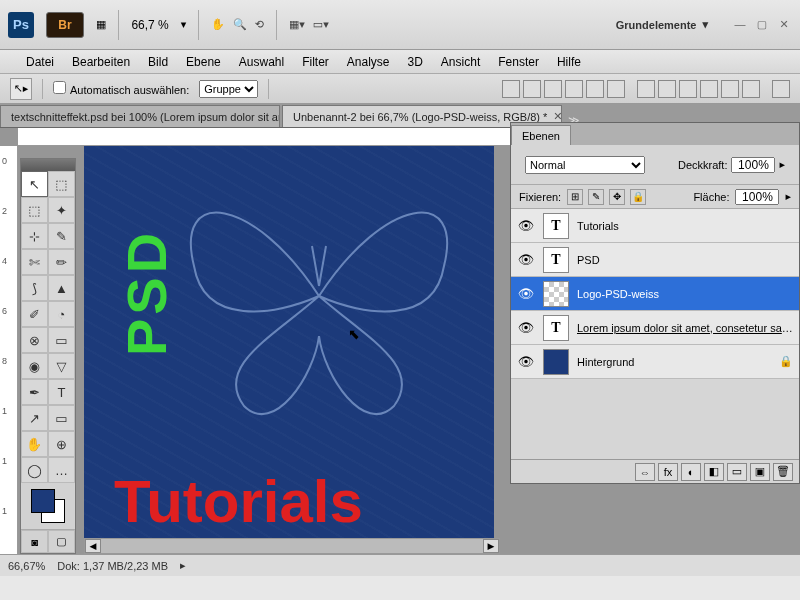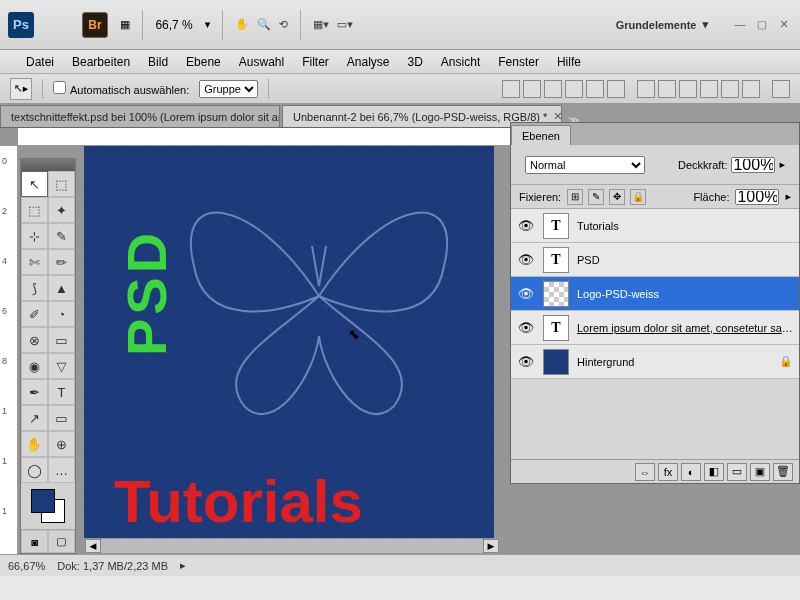--- a/index.html
+++ b/index.html
@@ -1,19 +1,19 @@
 <!DOCTYPE html>
 <html><head>
 <meta charset="utf-8">
 <style>
 * { margin: 0; padding: 0; box-sizing: border-box; font-family: "Segoe UI", Tahoma, sans-serif; font-size: 11px; }
 body { background: #e8e8e8; width: 800px; height: 600px; overflow: hidden; position: relative; }
 .app-top { height: 50px; background: linear-gradient(#e8e8e8,#d4d4d4); border-bottom: 1px solid #999; display: flex; align-items: center; padding: 0 8px; gap: 12px; }
 .ps-logo { width: 26px; height: 26px; background: #0a3a6b; color:#a8d4ff; display:flex; align-items:center; justify-content:center; font-weight:bold; font-size:13px; border-radius:3px;}
-.br-logo { width: 26px; height: 26px; background:#2a1a0a; color:#f0a040; display:flex; align-items:center; justify-content:center; font-weight:bold; font-size:12px; border-radius:3px; border:1px solid #666;margin-left:36px;}
+.br-logo { width: 38px; height: 26px; background:#2a1a0a; color:#f0a040; display:flex; align-items:center; justify-content:center; font-weight:bold; font-size:12px; border-radius:3px; border:1px solid #666;}
 .top-sep { width:1px; height:30px; background:#aaa; }
 .zoom-display { font-size:12px; }
 .top-icons { display:flex; gap:8px; color:#444; font-size:14px; }
 .workspace { margin-left:auto; display:flex; align-items:center; gap:6px; font-size:13px; font-weight:bold; color:#333; }
 .win-controls { display:flex; gap:6px; margin-left:12px; color:#666; }
 .win-controls span { width:16px; text-align:center; cursor:pointer; }
 .menubar { height: 24px; background: linear-gradient(#e8e8e8,#d8d8d8); border-bottom:1px solid #aaa; display:flex; align-items:center; padding:0 18px; gap:2px; }
 .menubar span { padding: 3px 8px; cursor:pointer; font-size:12px; }
 .optbar { height: 30px; background: linear-gradient(#e0e0e0,#d0d0d0); border-bottom:1px solid #999; display:flex; align-items:center; padding:0 10px; gap:10px; font-size:11px; }
 .optbar .tool-ind { width:22px; height:22px; border:1px solid #999; background:#e8e8e8; display:flex; align-items:center; justify-content:center; }
@@ -49,21 +49,21 @@
 .statusbar { position:absolute; left:0; right:0; bottom:0; height:22px; background:#dcdcdc; border-top:1px solid #999; display:flex; align-items:center; padding:0 8px; gap:12px; font-size:11px; color:#333;}
 .scrollbar-h { position:absolute; left:84px; bottom:22px; right:300px; height:16px; background:#ccc; border:1px solid #999; display:flex; align-items:center; }
 .scrollbar-h .arrow { width:16px; height:14px; background:#ddd; border:1px solid #888; text-align:center; font-size:9px; line-height:12px; cursor:pointer;}
 .scrollbar-h .track { flex:1; height:14px; background:#bbb; }
 .layers-panel { position:absolute; right:0; top:-6px; width:290px; background:#d6d6d6; border:1px solid #666; z-index:5; }
 .layers-panel .lp-tabs { height:22px; background:#b0b0b0; display:flex; align-items:flex-end; }
 .layers-panel .lp-tab { height:20px; padding:0 10px; background:#d6d6d6; border:1px solid #888; border-bottom:none; display:flex; align-items:center; font-size:11px; cursor:pointer;}
 .layers-panel .row1 { height:40px; display:flex; align-items:center; padding:0 14px; gap:4px; border-bottom:1px solid #aaa; }
 .layers-panel select { flex:0 0 120px; font-size:11px; height:18px; }
 .layers-panel .row1 .spacer { flex:1; }
-.layers-panel input.pct { width:44px; font-size:16px; text-align:center; height:16px;}
+.layers-panel input.pct { width:44px; font-size:12px; text-align:center; height:16px;}
 .layers-panel .row2 { height:24px; display:flex; align-items:center; padding:0 8px; gap:6px; border-bottom:1px solid #aaa; font-size:11px;}
 .layers-panel .lock-icons span { width:16px; height:16px; display:inline-flex; align-items:center; justify-content:center; border:1px solid #999; margin-right:2px; font-size:10px; cursor:pointer;}
 .layers-panel .layer-list { background:#e8e8e8; }
 .layers-panel .layer { height:34px; display:flex; align-items:center; border-bottom:1px solid #bbb; padding:0 6px; gap:8px; cursor:pointer;}
 .layers-panel .layer.selected { background:#2d6fd8; color:#fff; }
 .layers-panel .layer .vis { width:18px; height:18px; display:flex; align-items:center; justify-content:center; font-size:13px; }
 .layers-panel .layer .thumb { width:26px; height:26px; border:1px solid #888; background:#fff; display:flex; align-items:center; justify-content:center; font-size:14px; font-weight:bold; font-family: Georgia, serif; color:#000;}
 .layers-panel .layer .thumb.trans { background: repeating-conic-gradient(#ccc 0 25%, #fff 0 50%) 0 0/10px 10px; }
 .layers-panel .layer .thumb.solid { background:#1c3a7a; }
 .layers-panel .layer .name { flex:1; font-size:11px; white-space:nowrap; overflow:hidden; text-overflow:ellipsis; }

